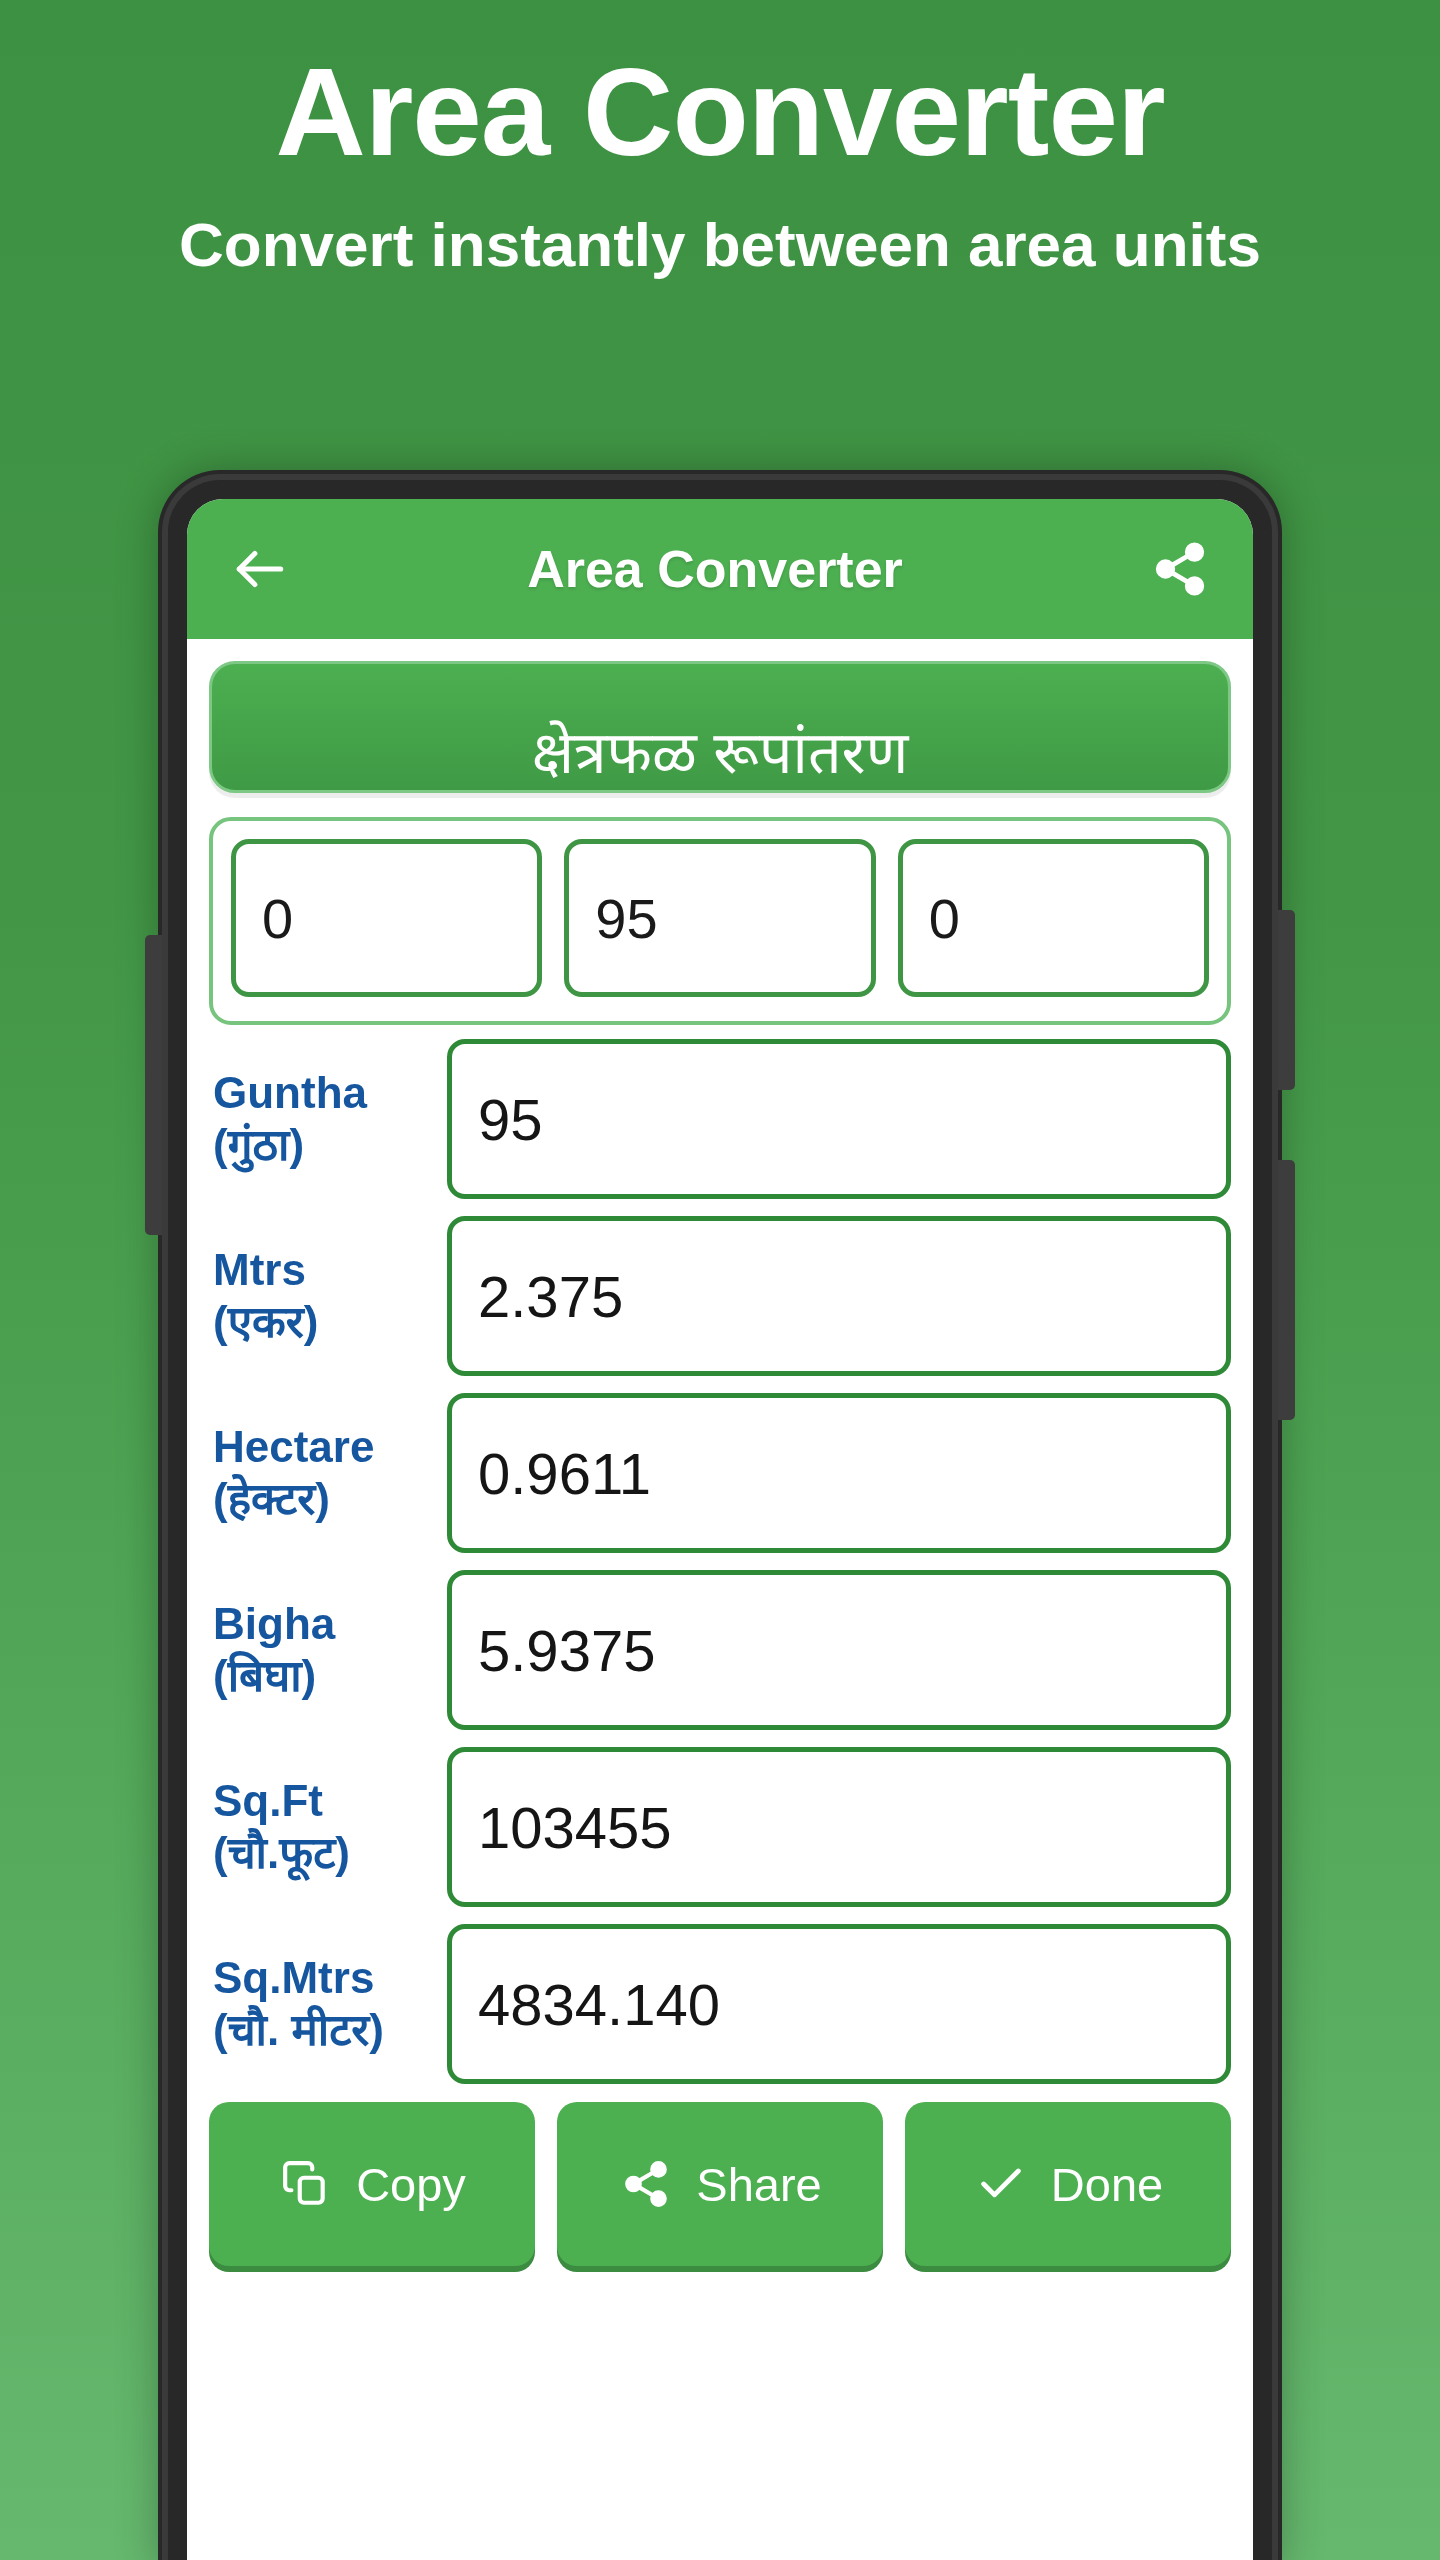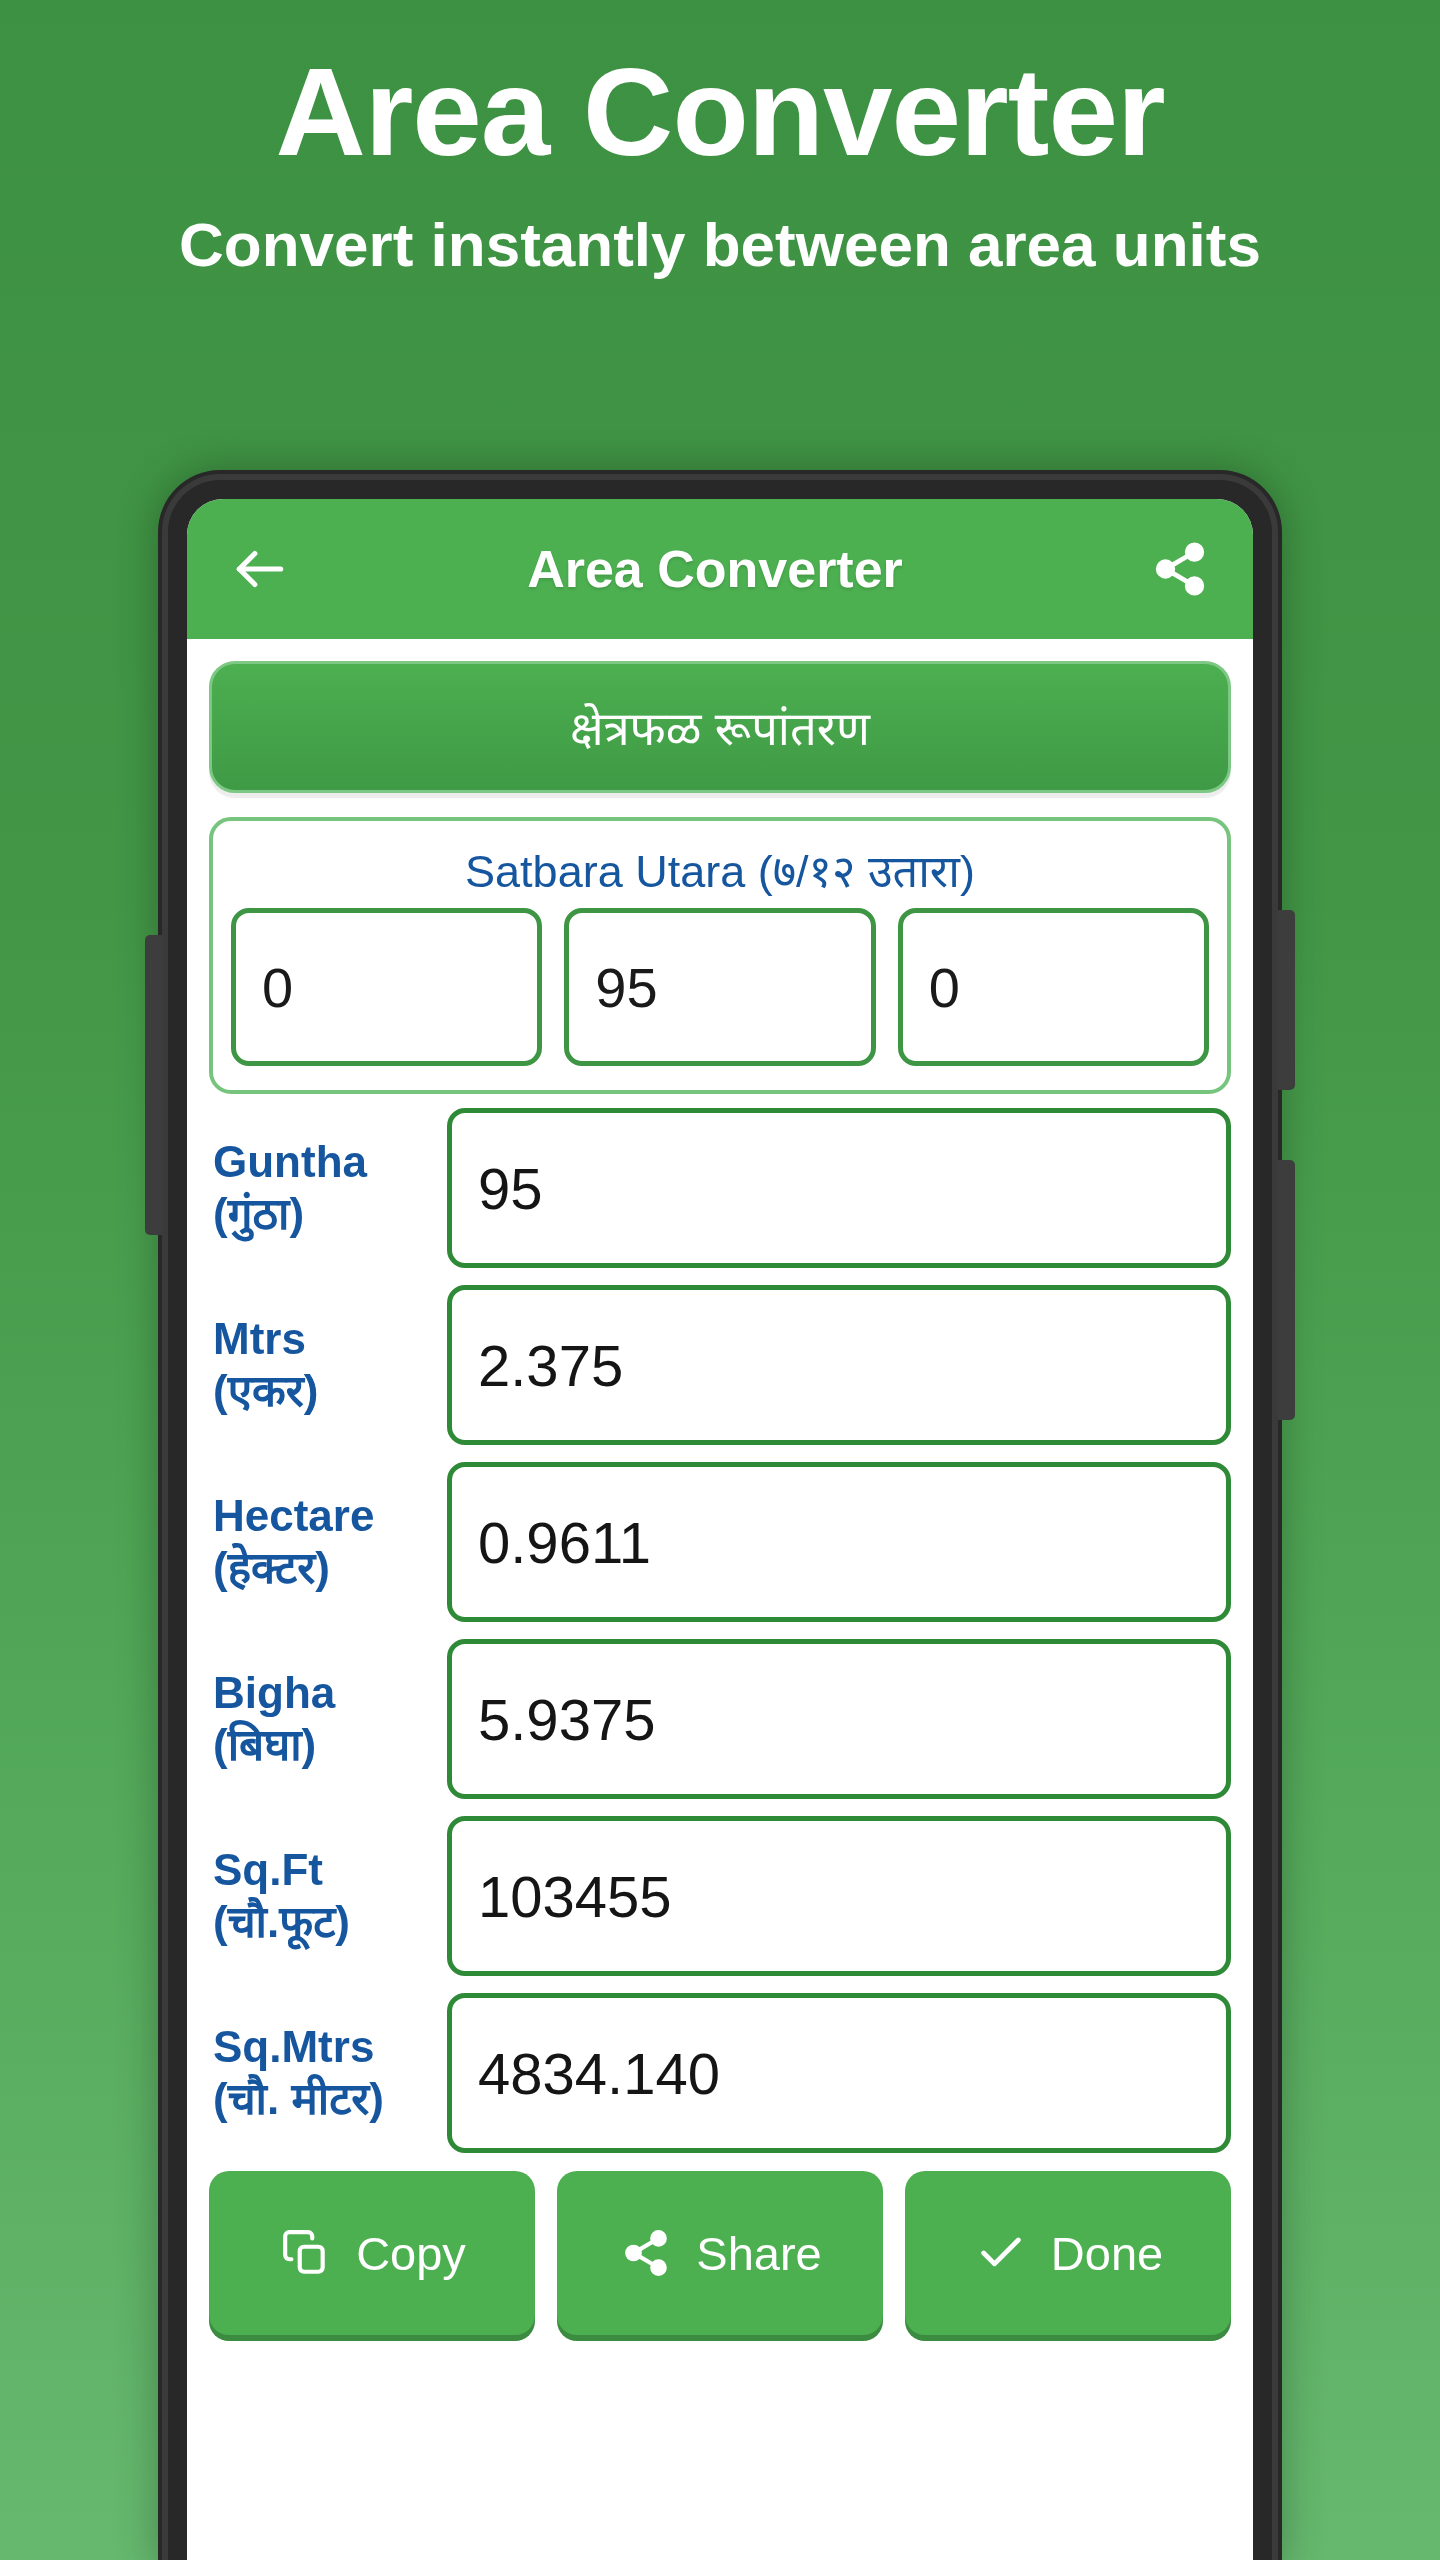--- a/index.html
+++ b/index.html
@@ -133,24 +133,24 @@
   }
 
   .marathi-banner {
     margin: 0 auto;
     width: 100%;
     height: 132px;
     background: linear-gradient(180deg, #4caf50 0%, #3f9a45 100%);
     border: 3px solid #7dc884;
     border-radius: 26px;
     display: flex;
-    align-items: center;
-    justify-content: center;
-    color: #ffffff;
-    font-size: 47px;
+    align-items: flex-end;
+    justify-content: center;
+    color: #ffffff;
+    font-size: 59px;
     box-shadow: 0 5px 0 rgba(0,0,0,0.07);
   }
 
   .satbara-card {
     margin-top: 24px;
     border: 4px solid #77c47e;
     border-radius: 22px;
     padding: 18px 18px 24px 18px;
     background: #fff;
   }
@@ -287,21 +287,20 @@
       </div>
     </div>
 
     <div class="content">
 
       <div class="marathi-banner">
         <span>क्षेत्रफळ रूपांतरण</span>
       </div>
 
       <div class="satbara-card">
-        <div class="satbara-title">Satbara Utara (७/१२ उतारा)</div>
         <div class="satbara-inputs">
           <div class="cell">0</div>
           <div class="cell">95</div>
           <div class="cell">0</div>
         </div>
       </div>
 
       <div class="rows">
 
         <div class="conv-row">

